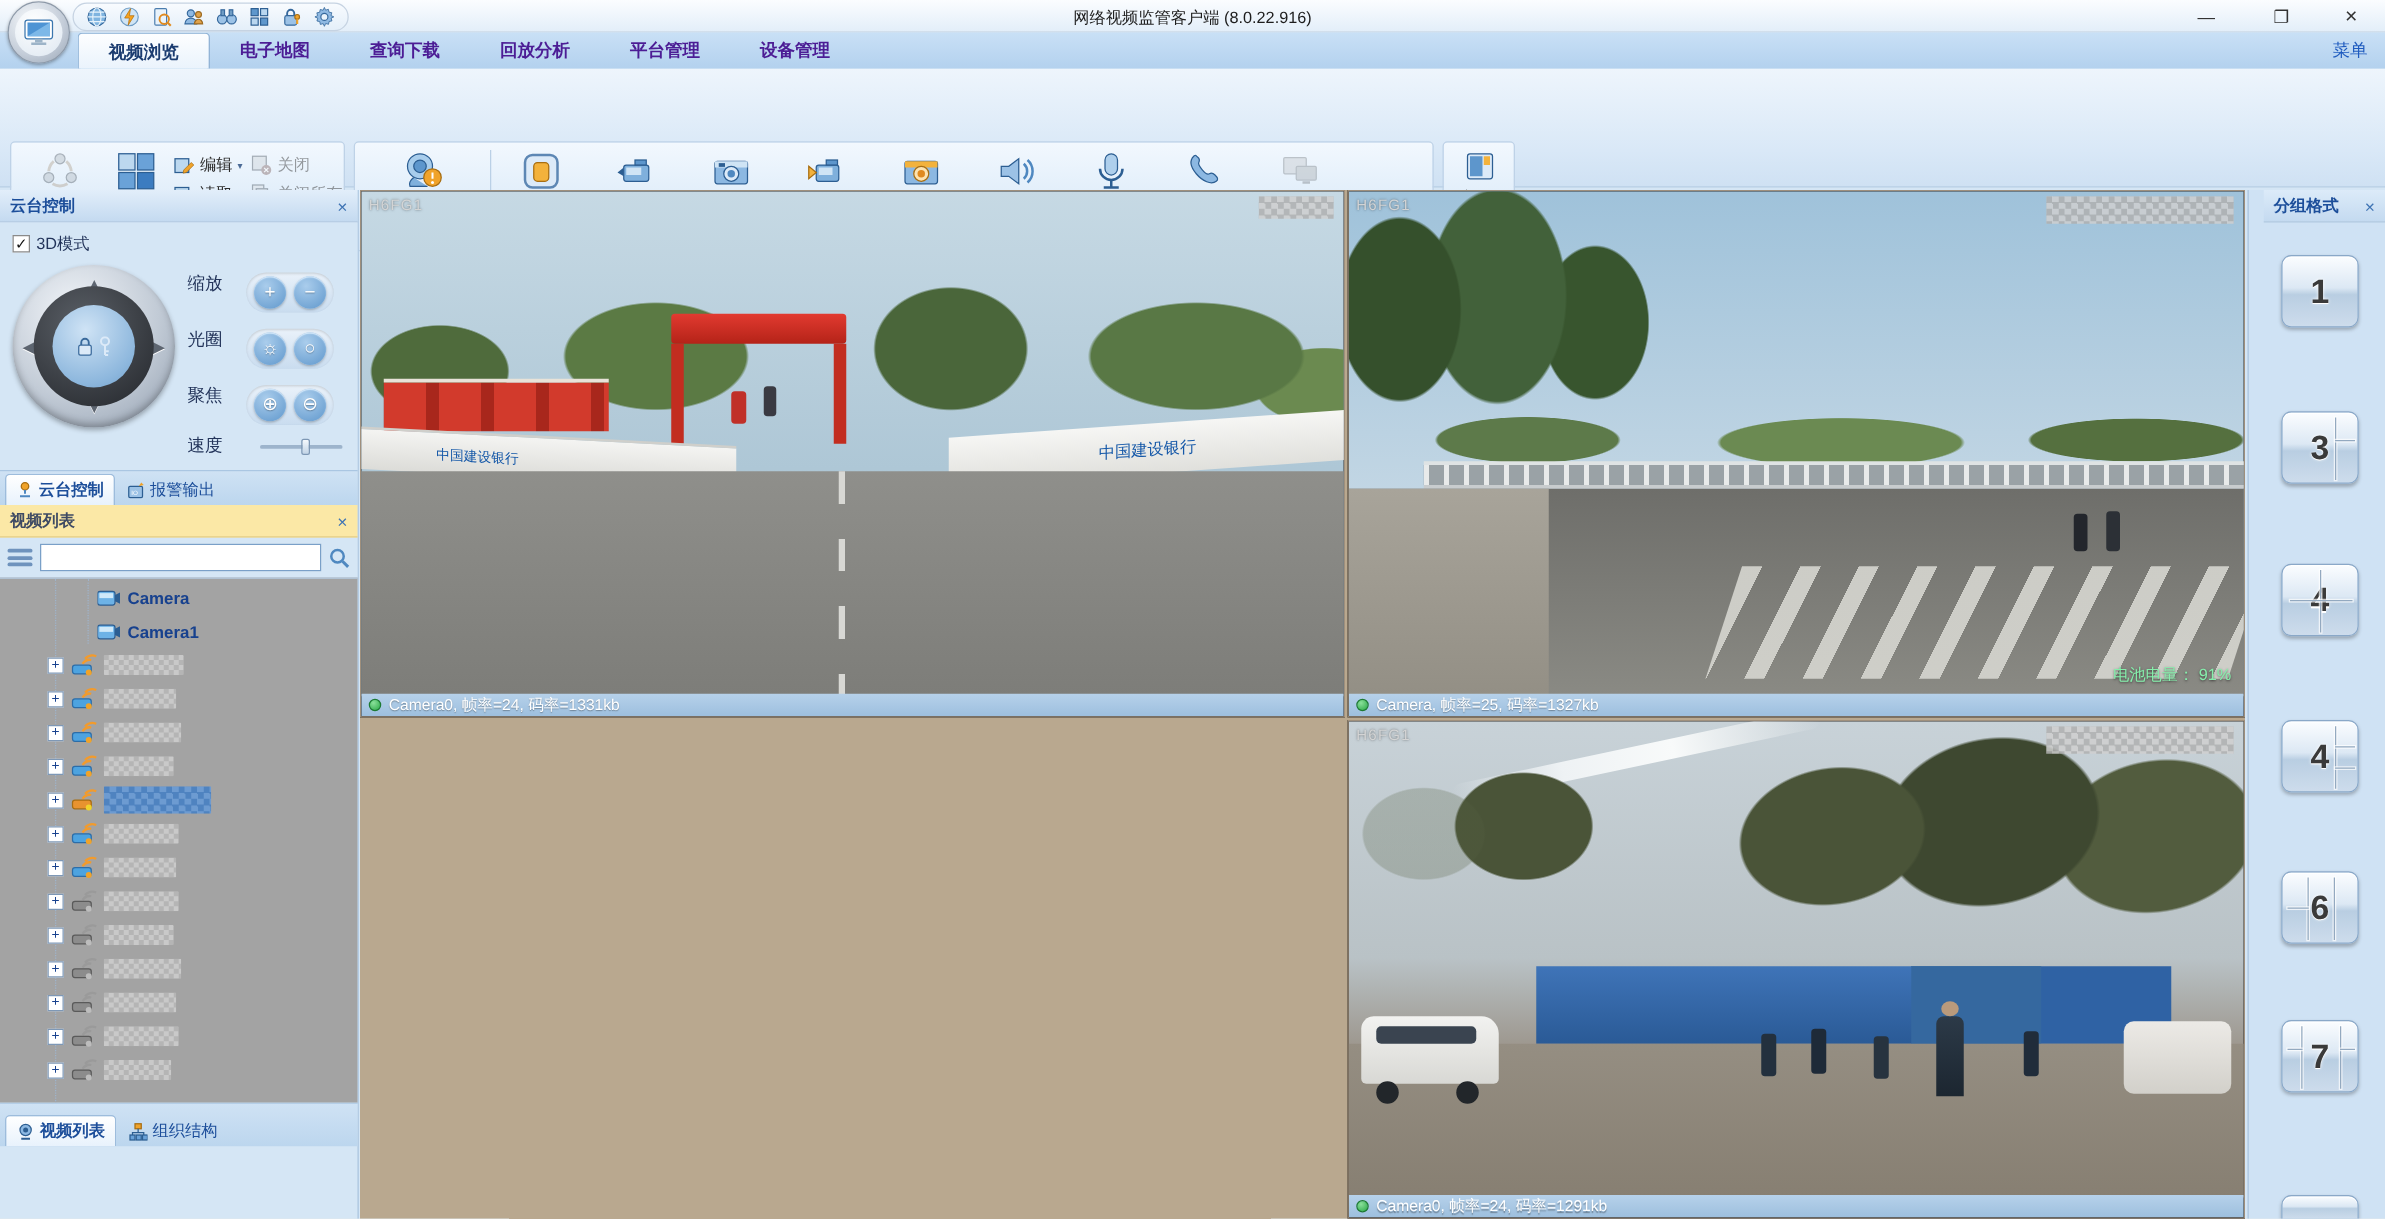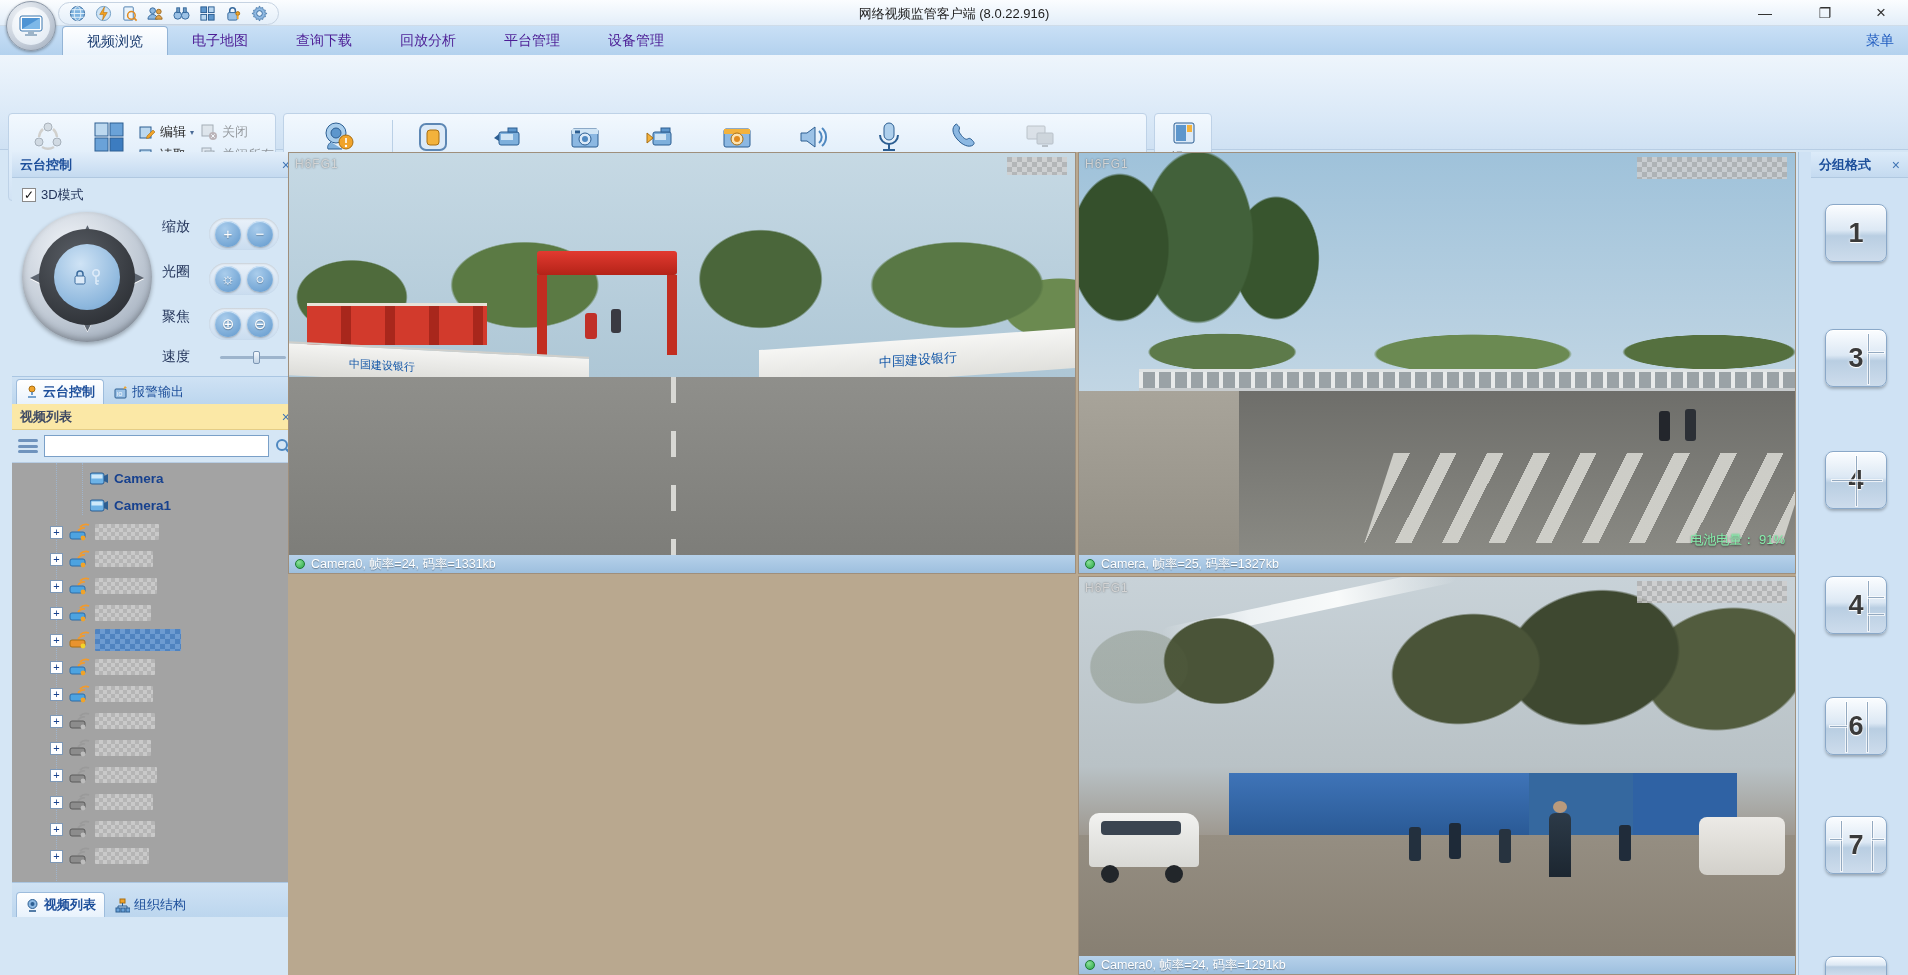--- a/index.html
+++ b/index.html
@@ -13,39 +13,39 @@
   .win-btn{top:0;width:34px;height:26px;text-align:center;line-height:26px;font-size:14px;color:#333;cursor:default;}
   .qa-pill{left:58px;top:2px;height:23px;padding:2px 10px;border:1px solid #c6d3e2;border-radius:12px;display:flex;gap:9px;align-items:center;}
   .qa-ic{width:17px;height:17px;display:inline-block;}
 
   
   .orb{left:6px;top:1px;width:50px;height:50px;border-radius:50%;background:radial-gradient(circle at 35% 30%,#f4f7fa,#c3ccd8 60%,#97a4b4);border:1px solid #8d99a8;box-shadow:0 1px 3px rgba(0,0,0,.35);z-index:30;display:flex;align-items:center;justify-content:center;}
   .orb-inner{width:38px;height:38px;border-radius:50%;background:radial-gradient(circle at 40% 30%,#ffffff,#dde7f1);display:flex;align-items:center;justify-content:center;}
 
   
   .tabrow{left:0;top:26px;width:1908px;height:29px;background:linear-gradient(#c9e0f6,#b3d1ee);}
-  .tabs{left:62px;top:26px;height:29px;display:flex;}
+  .tabs{left:62px;top:26px;height:29px;display:flex;font-weight:bold;}
   .tab{padding:0 24px;height:29px;line-height:29px;font-size:14px;color:#4c1d95;}
   .tab.active{background:linear-gradient(#fdfeff,#eaf3fc);border:1px solid #93b4d6;border-bottom:none;border-radius:4px 4px 0 0;color:#1b3c70;}
   .menu-link{right:14px;top:26px;height:29px;line-height:29px;font-size:14px;color:#1f5bbf;}
 
   
   .ribbon{left:0;top:55px;width:1908px;height:95px;background:linear-gradient(#eef5fc,#d9e8f7 70%,#cfe1f3);border-bottom:1px solid #b7cde4;}
   .rgroup{top:58px;height:88px;border:1px solid #bed2e7;border-radius:4px;background:linear-gradient(#f2f8fe,#dcebf9 65%,#d2e3f4);}
   .rgroup-label{position:absolute;left:0;right:0;bottom:1px;text-align:center;font-size:12px;color:#5878a5;}
   .rb-large{position:absolute;top:4px;width:74px;height:66px;text-align:center;font-size:13px;color:#2b2b2b;}
   .rb-large .ric{display:block;margin:2px auto 3px;width:34px;height:34px;}
   .rb-small{position:absolute;height:20px;font-size:13px;color:#2b2b2b;display:flex;align-items:center;gap:4px;justify-content:flex-end;}
   .rb-small .ric{width:17px;height:17px;}
   .disabled{opacity:.45;filter:grayscale(.8);}
   .drop{font-size:8px;color:#4a6a96;display:block;line-height:5px;}
   .vsep{position:absolute;top:64px;width:1px;background:#bad0e6;height:74px;}
 
   
-  .lpanel{left:12px;top:152px;width:287px;height:823px;background:#d5e6f5;border-right:1px solid #a9c4de;}
+  .lpanel{left:0;top:152px;width:287px;height:823px;background:#d5e6f5;border-right:1px solid #a9c4de;}
   .phead{height:26px;background:linear-gradient(#e2eefa,#c4daf0);border-bottom:1px solid #b0c8e0;color:#1c4e9a;font-size:13px;font-weight:bold;line-height:26px;padding:0 8px;position:relative;}
   .phead .x{position:absolute;right:8px;top:0;color:#3f74b4;font-weight:normal;font-size:14px;}
   .phead.yellow{background:#fbe8a6;color:#3e4a63;border-bottom:1px solid #e4cd86;}
   .ptz-body{position:relative;height:198px;background:#d5e6f5;}
   .chk{position:absolute;left:10px;top:8px;display:flex;align-items:center;gap:5px;font-size:13px;color:#23345a;}
   .chk .box{width:14px;height:14px;background:#fff;border:1px solid #8a8a8a;color:#111;font-size:12px;line-height:13px;text-align:center;}
   .joy{position:absolute;left:10px;top:34px;width:130px;height:130px;border-radius:50%;background:radial-gradient(circle at 38% 30%,#f2f5f9,#c2cbd6 55%,#8e9bac);box-shadow:inset 0 -3px 6px rgba(0,0,0,.25),0 2px 4px rgba(0,0,0,.3);}
   .joy .ring{position:absolute;left:17px;top:17px;width:96px;height:96px;border-radius:50%;background:radial-gradient(circle at 40% 32%,#5a5f66,#23262b);}
   .joy .hub{position:absolute;left:32px;top:32px;width:66px;height:66px;border-radius:50%;background:radial-gradient(circle at 40% 30%,#cfe3f5,#8db7dd 70%,#6f9fcc);display:flex;align-items:center;justify-content:center;gap:4px;}
   .joy .arr{position:absolute;color:#5d6570;font-size:15px;text-shadow:0 1px 0 #fff;}

